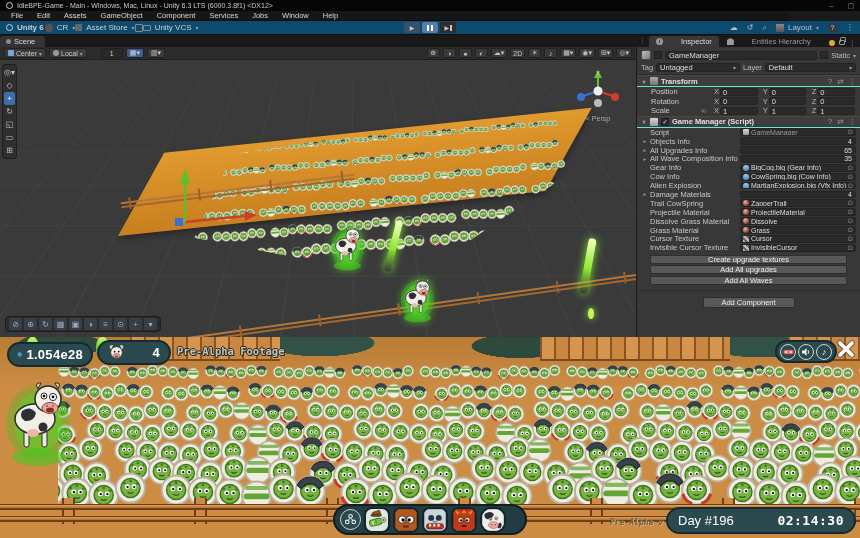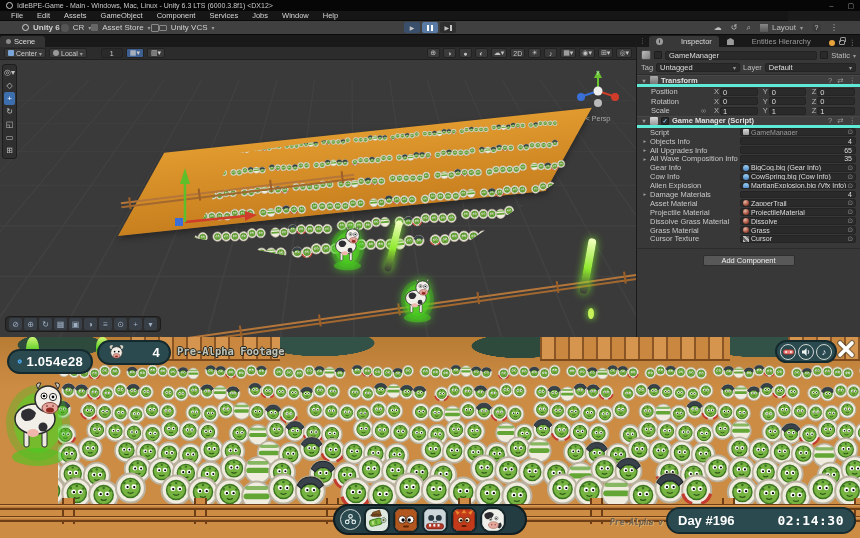--- a/index.html
+++ b/index.html
@@ -5,21 +5,21 @@
 *{box-sizing:border-box;margin:0;padding:0}
 html,body{width:860px;height:538px;overflow:hidden;background:#000;font-family:"Liberation Sans",sans-serif}
 #app{position:absolute;inset:0;width:860px;height:538px;background:#1a1a1a}
 
 
 .titlebar{position:absolute;left:0;top:0;width:860px;height:11px;background:#060606;color:#c9c9c9;font-size:7px;display:flex;align-items:center;padding:0 6px;gap:4px}
 .u-logo{width:7px;height:7px;border:1.5px solid #cfcfcf;border-radius:50%;flex:0 0 auto}
 .win-ctrls{margin-left:auto;display:flex;gap:14px;color:#9a9a9a;font-size:7px}
 .menubar{position:absolute;left:0;top:11px;width:788px;height:10px;background:#161616;color:#d6d6d6;font-size:7.5px;display:flex;align-items:center;padding:0 4px;border-bottom:1px solid #0a0a0a}
 .mitem{padding:0 7px}
-.maintoolbar{position:absolute;left:0;top:21px;width:860px;height:14px;background:#404040;border-bottom:1px solid #0b0b0b;display:flex;align-items:center;color:#cfcfcf;font-size:8px;padding:0 22px;}
+.maintoolbar{position:absolute;left:0;top:21px;width:860px;height:14px;background:#0c4a6e;border-bottom:1px solid #0b0b0b;display:flex;align-items:center;color:#cfcfcf;font-size:8px;padding:0 6px;}
 .tb-group{display:flex;align-items:center;gap:4px}
 .tb-sep{width:1px;height:9px;background:#333}
 .caret{font-size:6px;color:#9a9a9a}
 .playbtns{position:absolute;left:50%;transform:translateX(-50%);display:flex;gap:2px}
 .pbtn{width:16px;height:11px;background:#2e2e2e;border-radius:2px;display:flex;align-items:center;justify-content:center;color:#c5c5c5;font-size:6px}
 .pbtn.tint{background:#3a4f6b}
 .pbtn.active{background:#5a7aa6;color:#fff}
 .pauseico{display:flex;gap:1.5px}
 .pauseico i{display:block;width:2px;height:6px;background:currentColor}
 .stepico{display:flex;align-items:center;gap:1px}
@@ -71,21 +71,21 @@
 .lock{width:6px;height:5px;border:1px solid #999;border-radius:1px;position:relative}
 .lock::before{content:"";position:absolute;width:4px;height:4px;border:1px solid #999;border-bottom:none;border-radius:2px 2px 0 0;left:0;top:-4px}
 .gohead{padding:2px 4px 1px;border-bottom:1px solid #2c2c2c}
 .gorow{display:flex;align-items:center;gap:3px;height:12px}
 .cubeico{width:10px;height:10px;background:linear-gradient(135deg,#bdbdbd,#7e7e7e);border:1px solid #4a4a4a;border-radius:2px}
 .chk{width:8px;height:8px;background:#2a2a2a;border:1px solid #1e1e1e;border-radius:1px;text-align:center;line-height:7px;font-size:6px;color:#7ec3f2}
 .namefld,.drop{background:#2a2a2a;border:1px solid #242424;border-radius:2px;height:9px;display:flex;align-items:center;padding:0 3px;color:#ddd}
 .namefld{flex:1}
 .drop .caret{margin-left:auto}
 .taglbl{color:#bdbdbd}
-.comphead{display:flex;align-items:center;height:12px;background:#3e3e3e;border-top:1px solid #474747;border-bottom:3px solid #5eead4;font-weight:bold;color:#e0e0e0;gap:3px;padding:0 4px}
+.comphead{display:flex;align-items:center;height:12px;background:#3e3e3e;border-top:1px solid #474747;border-bottom:1px solid #5eead4;font-weight:bold;color:#e0e0e0;gap:3px;padding:0 4px}
 .comphead .fold{color:#999;font-size:6px}
 .hico{display:flex;margin-left:auto;gap:5px;color:#9a9a9a;font-weight:normal}
 .trow{display:flex;align-items:center;height:9.6px;padding:0 5px 0 14px}
 .trow .tlbl{width:50px}
 .axis{width:7px;color:#b5b5b5;margin-left:4px;text-align:right;padding-right:1px}
 .tfld{flex:1;background:#2a2a2a;border:1px solid #242424;border-radius:2px;height:8px;line-height:7px;padding:0 2px;color:#ddd}
 .linkico{width:8px;color:#9a9a9a;font-size:7px}
 .srow{display:flex;align-items:center;height:8.9px;padding:0 4px 0 5px;gap:2px}
 .fold{width:6px;color:#999;font-size:5.5px;text-align:center}
 .slbl{width:88px;white-space:nowrap;overflow:hidden}
@@ -119,21 +119,21 @@
 .pill{position:absolute;background:#2b4a50;border:2px solid #152a2e;border-radius:14px;display:flex;align-items:center;color:#fff}
 .hudnum{font-weight:bold;font-size:13px;letter-spacing:.3px}
 .watermark{position:absolute;left:177px;top:8px;font-family:"DejaVu Sans Mono",monospace;font-weight:bold;font-size:10.5px;color:#c2c6ba;text-shadow:1px 0 #2a2a22,-1px 0 #2a2a22,0 1px #2a2a22,0 -1px #2a2a22,1px 1px #2a2a22}
 .roundbtn{width:16px;height:16px;border:1.4px solid #cfd8d4;border-radius:50%;display:flex;align-items:center;justify-content:center;color:#eef;font-size:9px}
 .closex{position:absolute;left:836px;top:2px;width:20px;height:20px}
 .unitbar{position:absolute;left:333px;top:167px;width:194px;height:31px;background:#233c42;border:2px solid #101d21;border-radius:16px;display:flex;align-items:center;gap:3px;padding:0 5px}
 .ubtn{width:26px;height:26px;border-radius:8px;border:2px solid #15262a;overflow:hidden;background:#cfd6da;flex:0 0 auto}
 .ucircle{width:21px;height:21px;border-radius:50%;background:#2b4a50;border:1.5px solid #cfd8d4;display:flex;align-items:center;justify-content:center;flex:0 0 auto}
 .version{position:absolute;left:610px;top:181px;font-family:"DejaVu Sans Mono",monospace;font-style:italic;font-weight:bold;font-size:8px;color:#6e6352;text-shadow:1px 1px 0 #d9a968}
 .daypill{position:absolute;left:666px;top:170px;width:190px;height:27px;background:#2b4a50;border:2px solid #152a2e;border-radius:14px;display:flex;align-items:center;padding:0 10px;color:#fff}
-.daylbl{font-weight:bold;font-size:13px}
+.daylbl{font-weight:normal;font-size:13px}
 .timer{margin-left:auto;font-family:"DejaVu Sans Mono",monospace;font-weight:bold;font-size:13px;letter-spacing:.5px}
 </style>
 </head>
 <body>
 
 <div id="app">
 
   <div class="titlebar">
     <span class="u-logo"></span>
     <span>IdleBPE-Game - Main - Windows, Mac, Linux - Unity 6.3 LTS (6000.3.8f1) &lt;DX12&gt;</span>
@@ -799,21 +799,21 @@
   </div>
 
   <div class="srow">
     <span class="fold">▸</span>
             <span class="slbl">Damage Materials</span>
             <span class="sval count">4</span>
   </div>
 
   <div class="srow">
     <span class="fold"></span>
-            <span class="slbl">Asset Material</span>
+            <span class="slbl">Trail CowSpring</span>
             <span class="sval">
               <span class="oicon i-material-icon"></span>
               <span>ZapperTrail</span>
               <span class="opick">⊙</span>
             </span>
   </div>
 
   <div class="srow">
     <span class="fold"></span>
             <span class="slbl">Projectile Material</span>
@@ -848,22 +848,36 @@
   <div class="srow">
     <span class="fold"></span>
             <span class="slbl">Cursor Texture</span>
             <span class="sval">
               <span class="oicon i-texture-icon"></span>
               <span>Cursor</span>
               <span class="opick">⊙</span>
             </span>
   </div>
 
+  <div class="srow">
+    <span class="fold"></span>
+            <span class="slbl">Invisible Cursor Texture</span>
+            <span class="sval">
+              <span class="oicon i-texture-icon"></span>
+              <span>InvisibleCursor</span>
+              <span class="opick">⊙</span>
+            </span>
+  </div>
 </div>
 
+      <div id="inspector-buttons" style="margin-top:3px">
+          <div class="ibtn">Create upgrade textures</div>
+          <div class="ibtn">Add All upgrades</div>
+          <div class="ibtn">Add All Waves</div>
+        </div>
 
       <div class="addcomp-wrap">
         <span class="addcomp">Add Component</span>
       </div>
     </section>
   </div>
 
   <div class="gameview">
     <div class="bushes"></div>
     <div class="wallseg" style="left:130px;width:150px"></div>
@@ -1256,21 +1270,21 @@
     <svg class="playercow" viewBox="0 0 78 108">
         <use href="#cowdef"></use>
       </svg>
 
     <div class="gfence">
       <div class="gposts"></div>
       <div class="grail" style="top:6px"></div>
       <div class="grail" style="top:18px"></div>
     </div>
 
-    <div class="pill" style="left:7px;top:12px;width:86px;height:25px;padding:0 8px;gap:4px">
+    <div class="pill" style="left:7px;top:5px;width:86px;height:25px;padding:0 8px;gap:4px">
       <svg width="15" height="15" viewBox="0 0 16 16">
         <rect x="3" y="3" width="10" height="10" rx="2" fill="#57b1ef" transform="rotate(22 8 8)"></rect>
         <rect x="3" y="3" width="10" height="10" rx="2" fill="#57b1ef" transform="rotate(67 8 8)"></rect>
         <circle cx="8" cy="8" r="4.4" fill="#57b1ef" stroke="#1e6fae"></circle>
         <circle cx="8" cy="8" r="1.8" fill="#2b4a50"></circle>
       </svg>
       <span class="hudnum">1.054e28</span>
     </div>
     <div class="pill" style="left:97px;top:3px;width:74px;height:25px;padding:0 9px">
       <svg width="17" height="17" viewBox="0 0 18 18">

